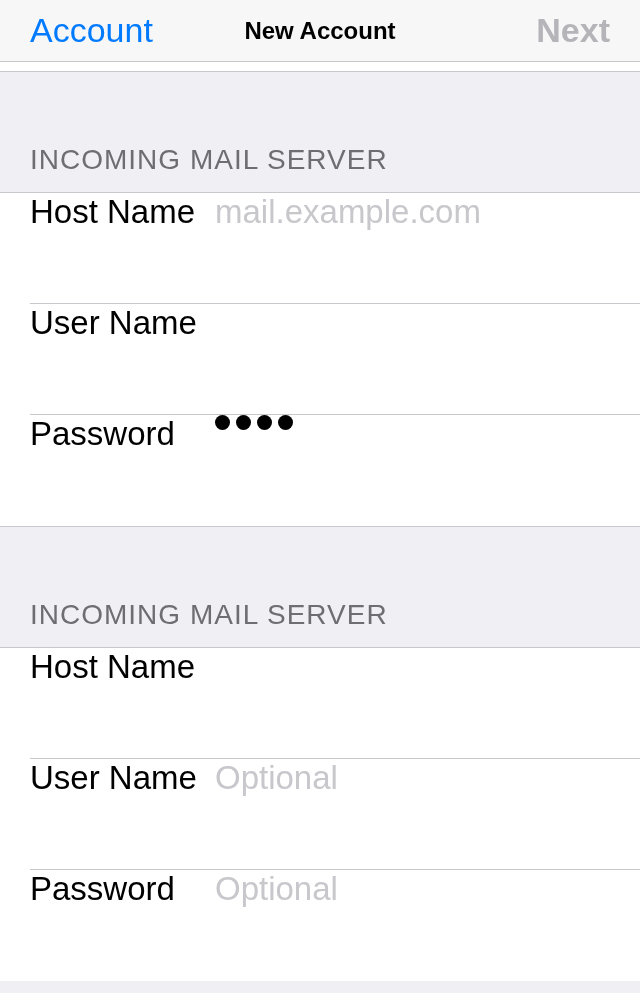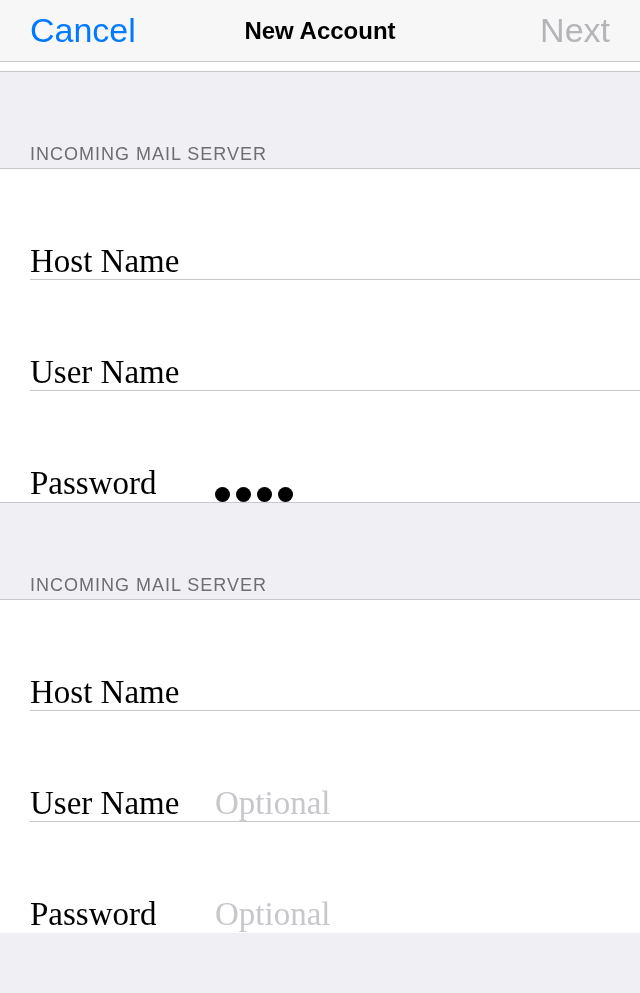--- a/index.html
+++ b/index.html
@@ -35,55 +35,54 @@
       font-weight: 600;
       position: absolute;
       left: 0;
       right: 0;
       text-align: center;
       pointer-events: none;
     }
     .nav-right {
       color: #b4b4b9;
       font-size: 34px;
-      font-weight: 400;
+      font-weight: 700;
     }
     .gap-strip {
       height: 10px;
       background: #ffffff;
       border-bottom: 1px solid #c8c7cc;
     }
     .section-header {
       color: #6d6d72;
-      font-size: 18px;
+      font-size: 28px;
       letter-spacing: 1px;
-      padding: 72px 30px 3px 30px;
+      padding: 72px 30px 16px 30px;
       border-bottom: 1px solid #c8c7cc;
     }
     .form-group {
       background: #fff;
       border-bottom: 1px solid #c8c7cc;
     }
     .row {
       display: flex;
       align-items: center;
       height: 111px;
       padding: 0 30px;
     }
     .row:not(:last-child) {
       box-shadow: inset 0 -1px 0 0 #c8c7cc;
       margin-left: 30px;
       padding-left: 0;
     }
     .row-inner {
       display: flex;
-      align-items: flex-end;
+      align-items: flex-start;
       width: 100%;
       height: 100%;
-      font-family: Liberation Serif, serif;
     }
     .label {
       color: #000;
       font-size: 33px;
       min-width: 185px;
       font-weight: 400;
     }
     .input {
       border: none;
       outline: none;
@@ -108,32 +107,33 @@
       height: 15px;
       background: #000;
       border-radius: 50%;
     }
   </style>
 </head>
 <body>
 
 <div class="navbar">
   <span class="nav-title">New Account</span>
-  <span class="nav-left">Cancel</span>
+  <span class="nav-left">Account</span>
   <span class="nav-right">Next</span>
 </div>
 
 <div class="gap-strip"></div>
 
 <div class="section-header">INCOMING MAIL SERVER</div>
 
 <div class="form-group">
   <div class="row">
       <div class="row-inner">
     <span class="label">Host Name</span>
+    <input class="input" type="text" placeholder="mail.example.com" style="">
   </div>
     </div>
   <div class="row">
       <div class="row-inner">
     <span class="label">User Name</span>
   </div>
     </div>
   <div class="row" style="box-shadow:none;margin-left:0;padding-left:30px">
       <div class="row-inner">
     <span class="label">Password</span>

